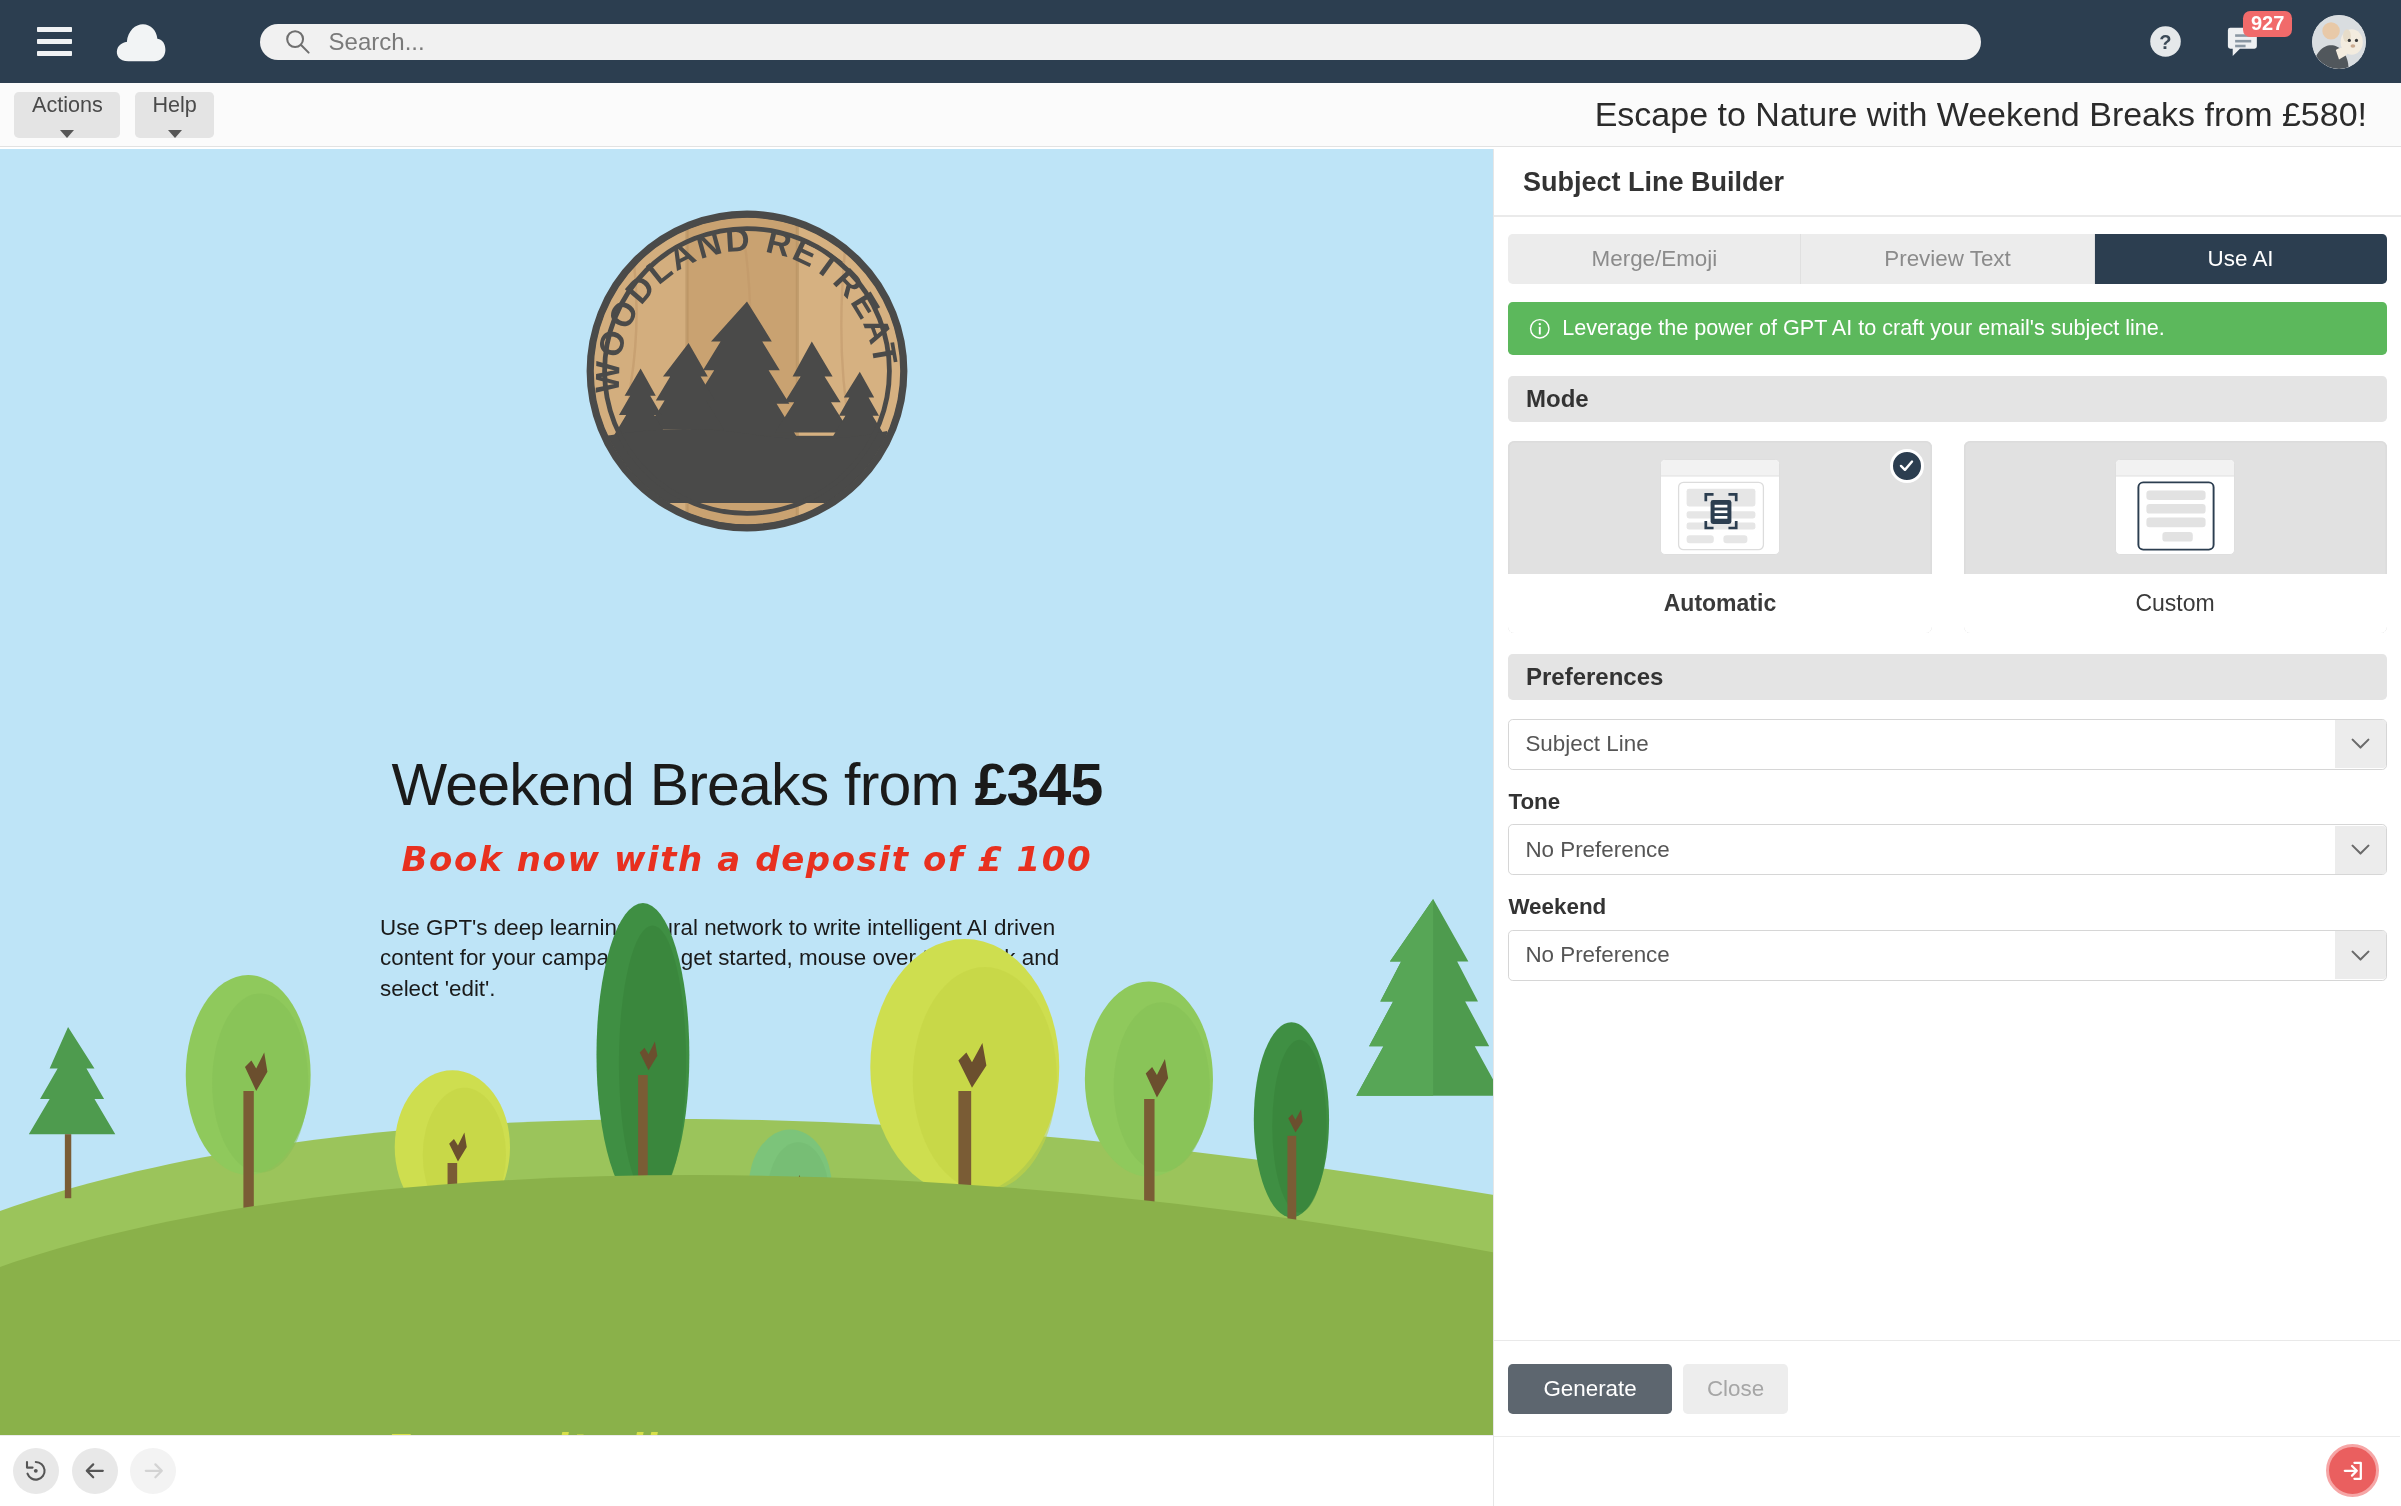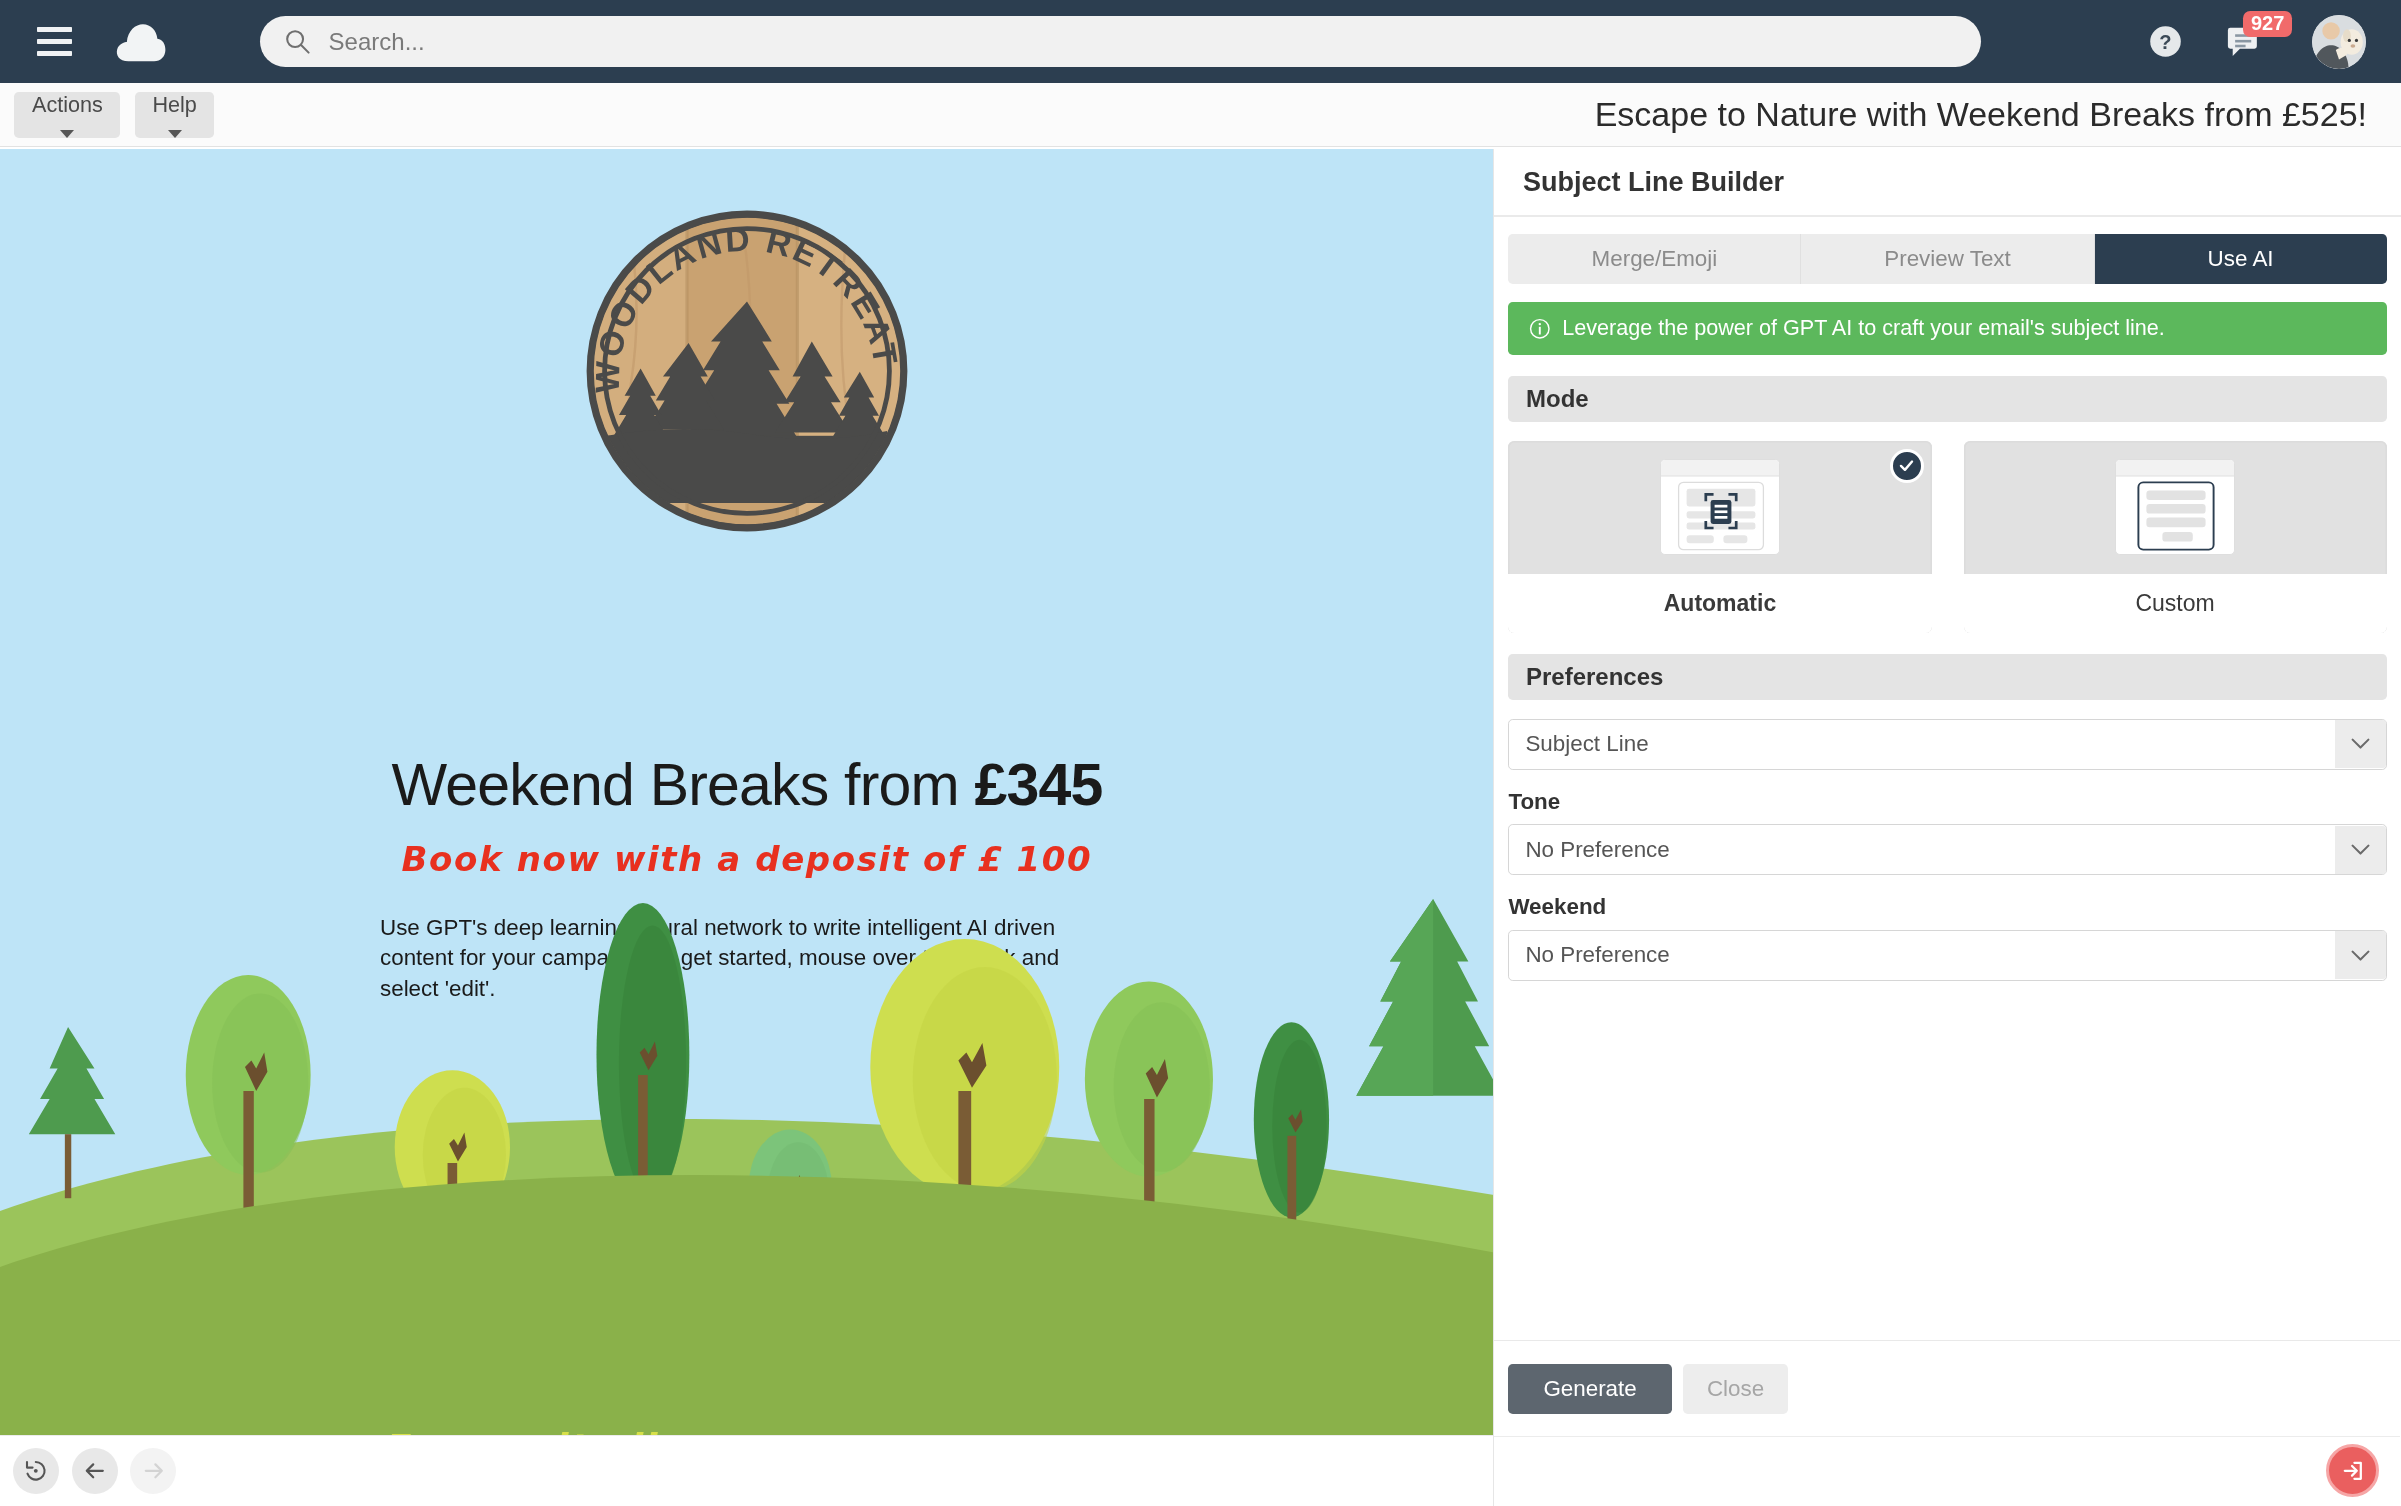--- a/index.html
+++ b/index.html
@@ -22,21 +22,21 @@
     width: 35px; height: 29px;
     display: flex; flex-direction: column; justify-content: space-between;
     cursor: pointer;
   }
   .hamburger span { display:block; height: 4.8px; background: #f0f2f4; border-radius: 0.8px; }
   .cloud-logo { margin-left: 42px; width: 53px; height: 42px; position: relative; cursor: pointer; }
   .cloud-logo svg { width: 53px; height: 42px; display:block; }
 
   .searchwrap {
     margin-left: 93px;
-    width: 1721px; height: 51px;
+    width: 1721px; height: 36px;
     background: #f1f1f1;
     border-radius: 25.6px;
     display: flex; align-items: center;
     padding-left: 24px;
   }
   .search-icon { width: 27px; height: 27px; flex: none; }
   .search-input {
     border: none; background: transparent; outline: none;
     margin-left: 17.6px;
     font-size: 24px; color: #6f6f6f;
@@ -329,21 +329,21 @@
 
 <div class="toolbar">
   <button class="tb-btn">
     <span>Actions</span>
     <span class="caret"></span>
   </button>
   <button class="tb-btn">
     <span>Help</span>
     <span class="caret"></span>
   </button>
-  <div class="subject-title">Escape to Nature with Weekend Breaks from £525!</div>
+  <div class="subject-title">Escape to Nature with Weekend Breaks from £580!</div>
 </div>
 
 <div class="canvas">
   <div class="sky"></div>
 
   <div class="logo-badge">
     <svg viewBox="0 0 410 410">
       <defs>
         <clipPath id="cbadge">
             <circle cx="205" cy="205" r="192"></circle>

